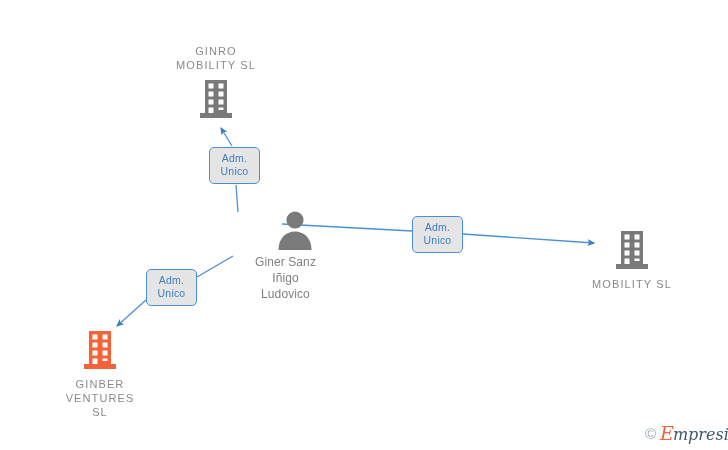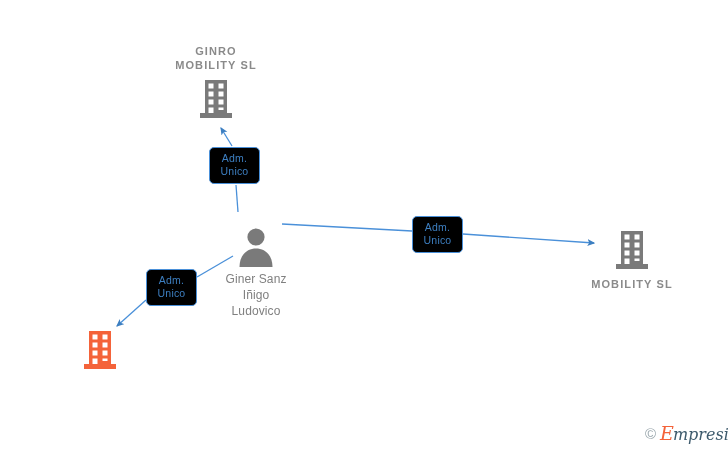--- a/index.html
+++ b/index.html
@@ -38,47 +38,47 @@
   }
   .node-label {
     text-align: center;
     color: #8a8a8a;
     font-size: 11px;
     line-height: 14px;
     letter-spacing: 0.6px;
     white-space: pre-line;
   }
   .node-label.company {
-    font-weight: bold;
+    font-weight: normal;
     letter-spacing: 1.1px;
     text-align: center;
   }
   .node-label.person {
     font-weight: normal;
     letter-spacing: 0.1px;
     font-size: 12px;
     line-height: 16px;
     color: #808080;
   }
 
   
   #node-ginro      { left: 151px; top: 44px;  width: 130px; }
   #node-ginro .node-label { margin-bottom: 7px; }
-  #node-person     { left: 196px; top: 225px; width: 120px; }
+  #node-person     { left: 196px; top: 208px; width: 120px; align-items: flex-end; }
   #node-person .node-label { margin-top: 4px; }
   #node-fraserte   { left: 572px; top: 230px; width: 120px; }
   #node-fraserte .node-label { margin-top: 7px; }
   #node-ginber     { left: 40px;  top: 330px; width: 120px; }
   #node-ginber .node-label { margin-top: 7px; }
 
   
   .rel-chip {
     position: absolute;
     box-sizing: border-box;
-    background: #000000;
+    background: #e5e5e5;
     border: 1.4px solid #4a90d9;
     border-radius: 5px;
     color: #3d7fc1;
     font-size: 10.5px;
     line-height: 13px;
     text-align: center;
     padding: 4px 5px 5px 5px;
     white-space: pre-line;
     letter-spacing: 0.2px;
   }
@@ -201,20 +201,23 @@
         <rect x="9.5" y="4.5" width="5" height="5" fill="#ffffff"></rect>
         <rect x="19.5" y="4.5" width="5" height="5" fill="#ffffff"></rect>
         <rect x="9.5" y="12.5" width="5" height="5" fill="#ffffff"></rect>
         <rect x="19.5" y="12.5" width="5" height="5" fill="#ffffff"></rect>
         <rect x="9.5" y="20.5" width="5" height="5" fill="#ffffff"></rect>
         <rect x="19.5" y="20.5" width="5" height="5" fill="#ffffff"></rect>
         <rect x="9.5" y="28.5" width="5" height="5.5" fill="#ffffff"></rect>
         <rect x="19.5" y="28.5" width="5" height="2.5" fill="#ffffff"></rect>
       </svg>
     </span>
+    <div class="node-label company">GINBER
+VENTURES
+SL</div>
   </div>
 
   <div class="rel-chip" id="chip-ginro">Adm.
 Unico</div>
   <div class="rel-chip" id="chip-fraserte">Adm.
 Unico</div>
   <div class="rel-chip" id="chip-ginber">Adm.
 Unico</div>
 
   <div id="watermark">

